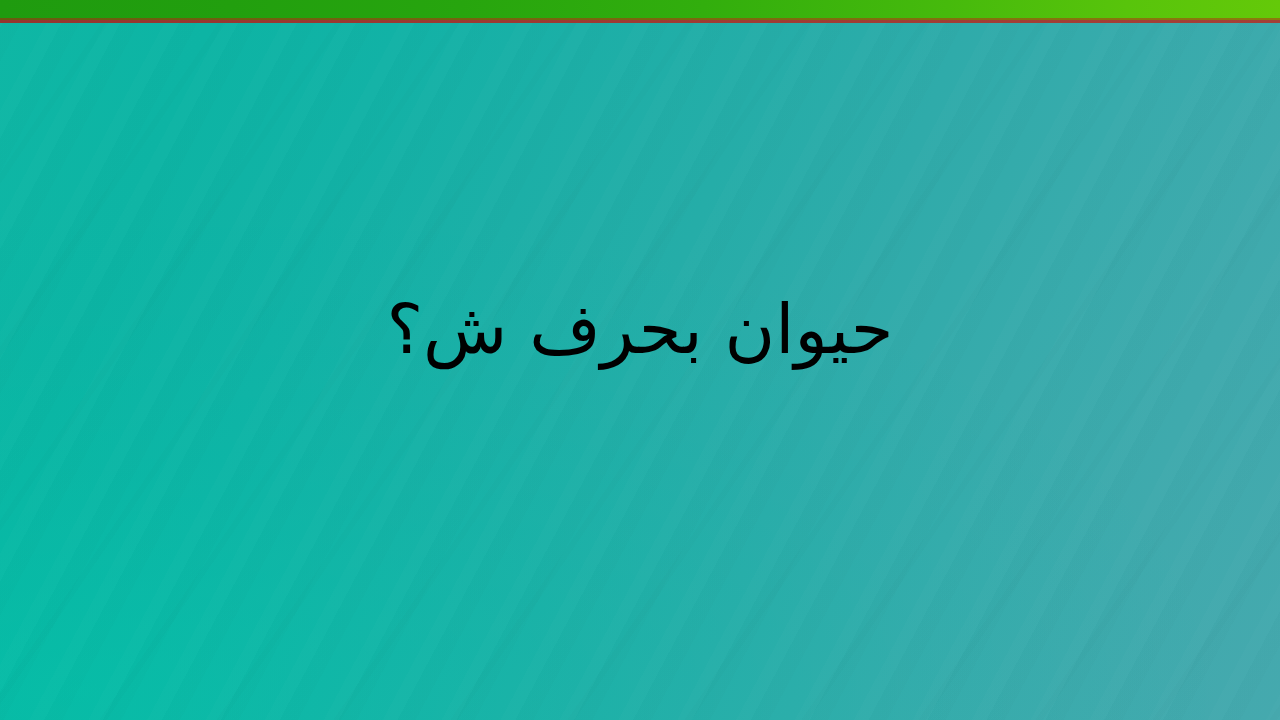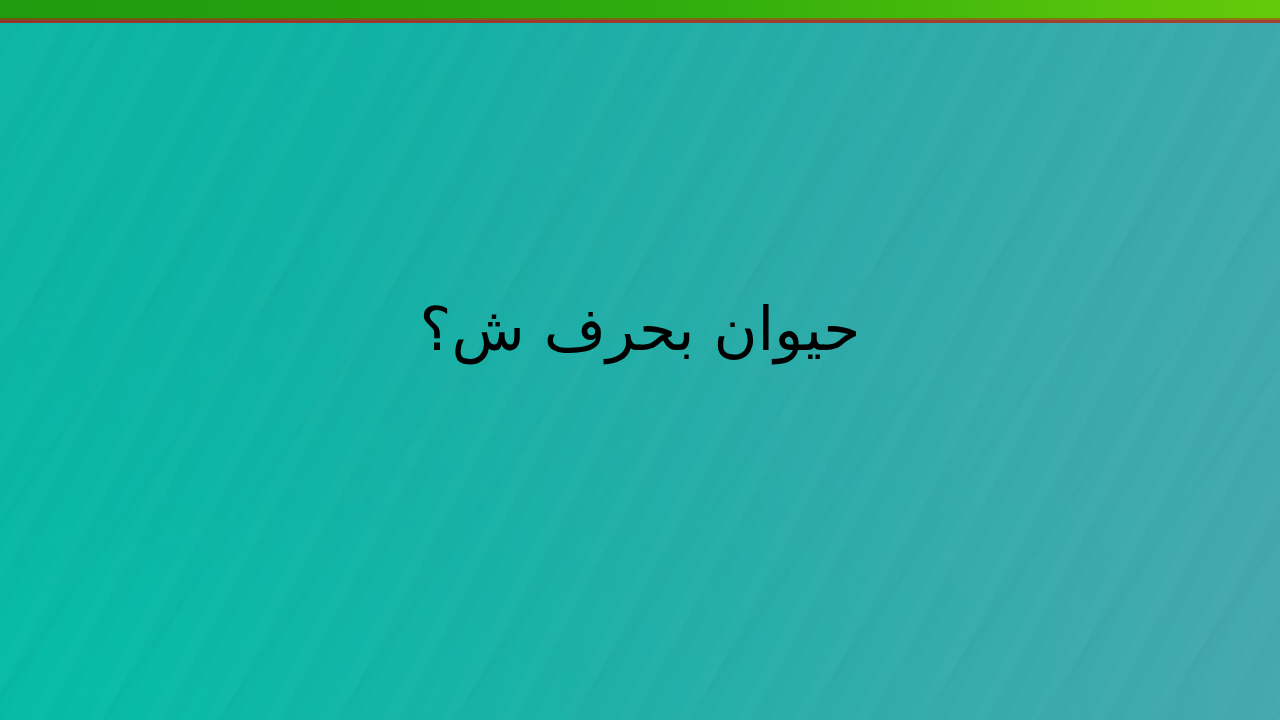--- a/index.html
+++ b/index.html
@@ -131,21 +131,21 @@
     align-items: center;
     justify-content: center;
     z-index: 3;
   }
 
   .headline {
     margin: 0;
     margin-top: -62px;
     color: #000000;
     font-family: "DejaVu Sans", "Liberation Sans", sans-serif;
-    font-size: 60px;
+    font-size: 69px;
     font-weight: 400;
     line-height: 1.08;
     letter-spacing: 0;
     text-align: center;
     direction: rtl;
     unicode-bidi: isolate;
     white-space: nowrap;
     user-select: none;
   }
 </style>

